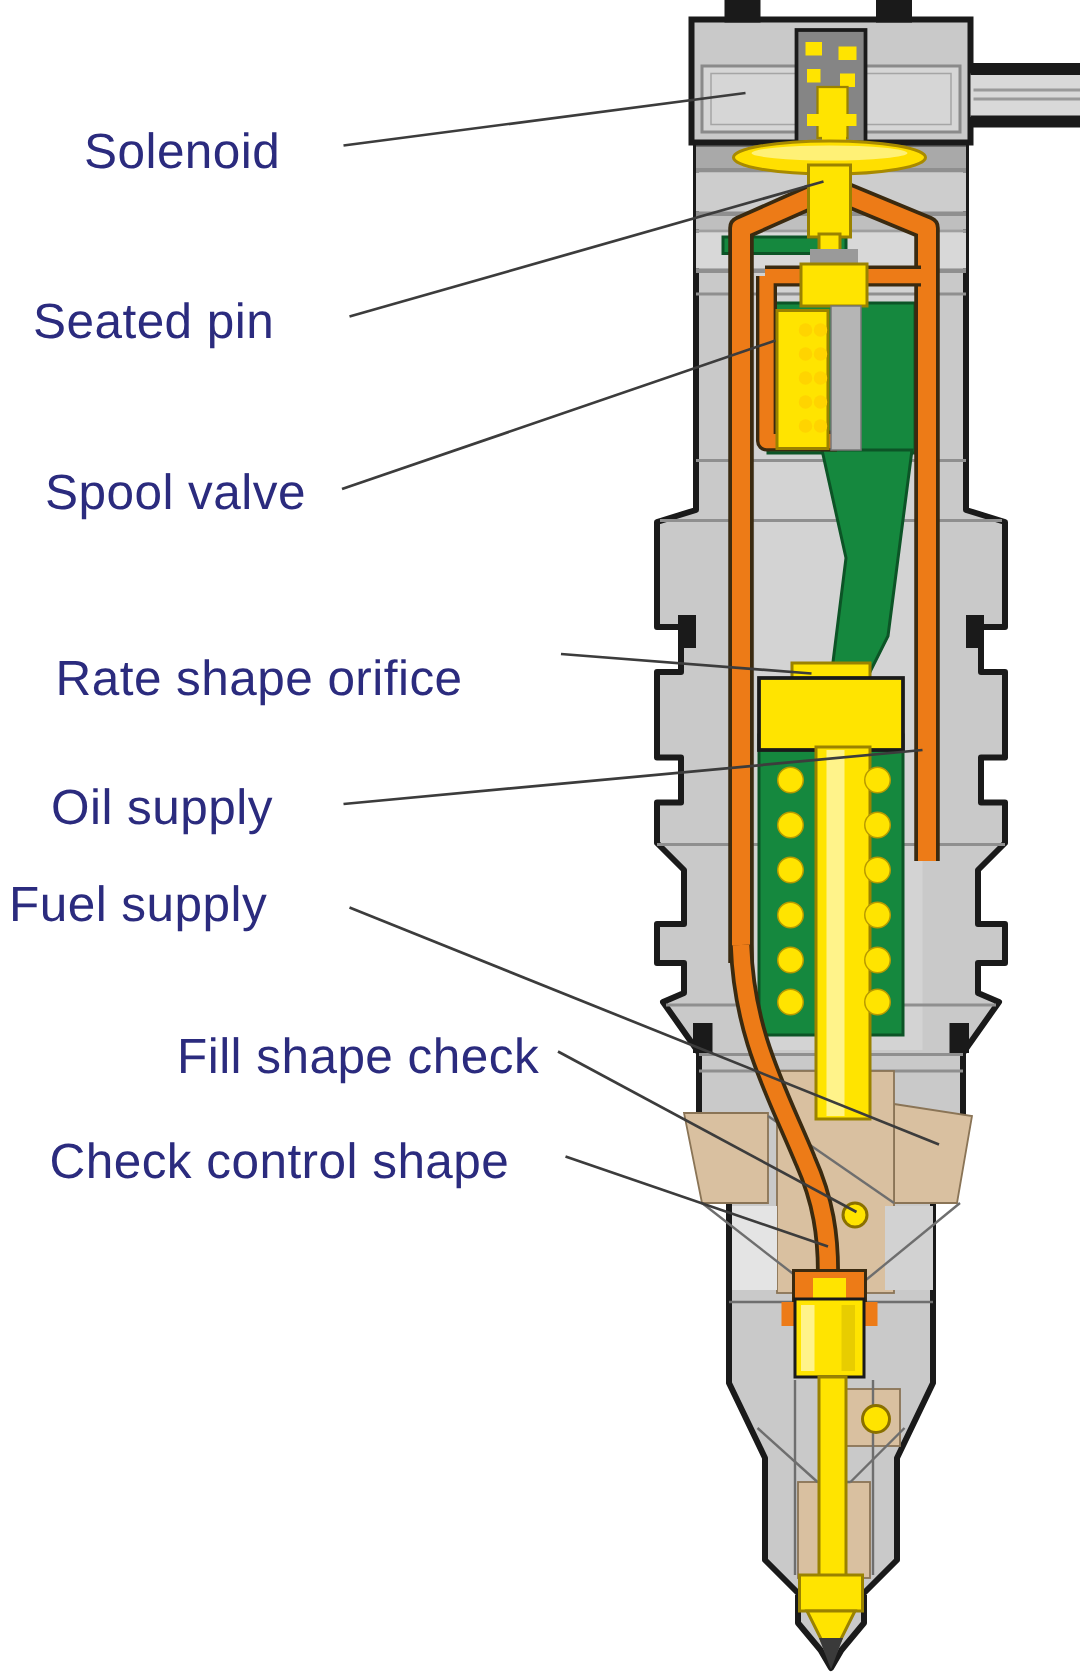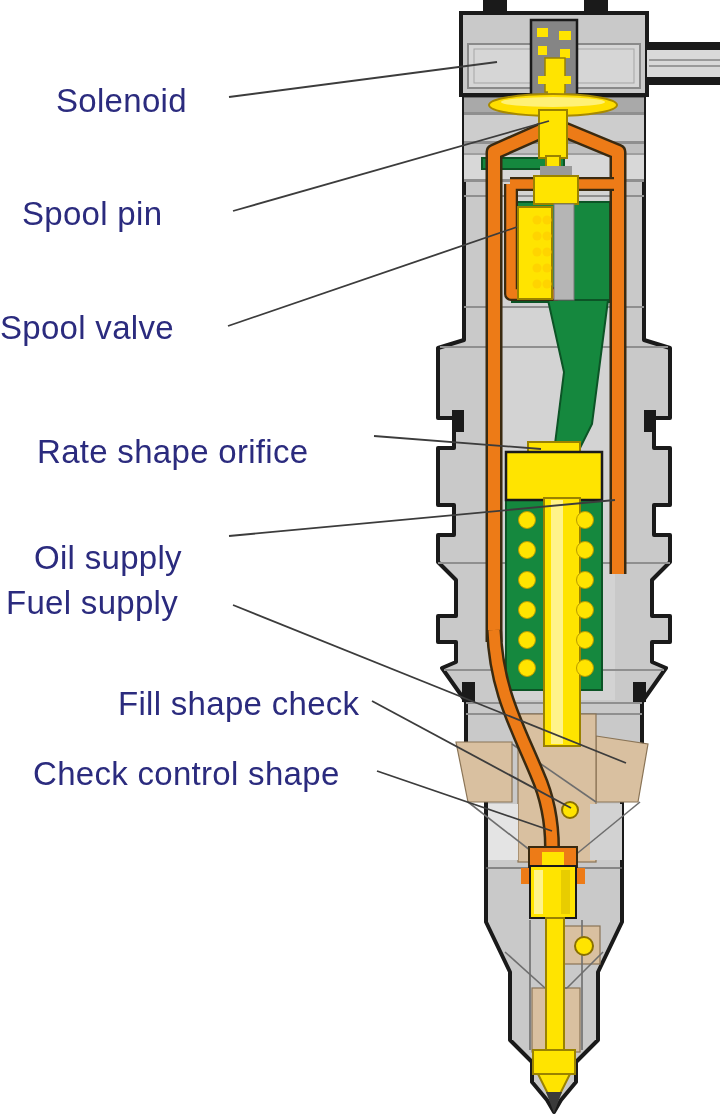--- a/index.html
+++ b/index.html
@@ -225,20 +225,20 @@
     <line class="leader" x1="228" y1="326" x2="517" y2="227"></line>
     <line class="leader" x1="374" y1="436" x2="541" y2="449"></line>
     <line class="leader" x1="229" y1="536" x2="615" y2="500"></line>
     <line class="leader" x1="233" y1="605" x2="626" y2="763"></line>
     <line class="leader" x1="372" y1="701" x2="571" y2="808"></line>
     <line class="leader" x1="377" y1="771" x2="552" y2="831"></line>
   </g>
 </svg>
 
   <div class="lbl" style="left:56px;  top:84px;">Solenoid</div>
-  <div class="lbl" style="left:22px;  top:197px;">Spool pin</div>
-  <div class="lbl" style="left:0px;   top:311px;">Spool valve</div>
+  <div class="lbl" style="left:22px;  top:197px;">Seated pin</div>
+  <div class="lbl" style="left:0px;   top:311px;padding-left:30px;">Spool valve</div>
   <div class="lbl" style="left:37px;  top:435px;">Rate shape orifice</div>
-  <div class="lbl" style="left:34px;  top:521px;margin-top:20px;">Oil supply</div>
+  <div class="lbl" style="left:34px;  top:521px;">Oil supply</div>
   <div class="lbl" style="left:6px;   top:586px;">Fuel supply</div>
   <div class="lbl" style="left:118px; top:687px;">Fill shape check</div>
   <div class="lbl" style="left:33px;  top:757px;">Check control shape</div>
 </div>
 
 </body></html>

